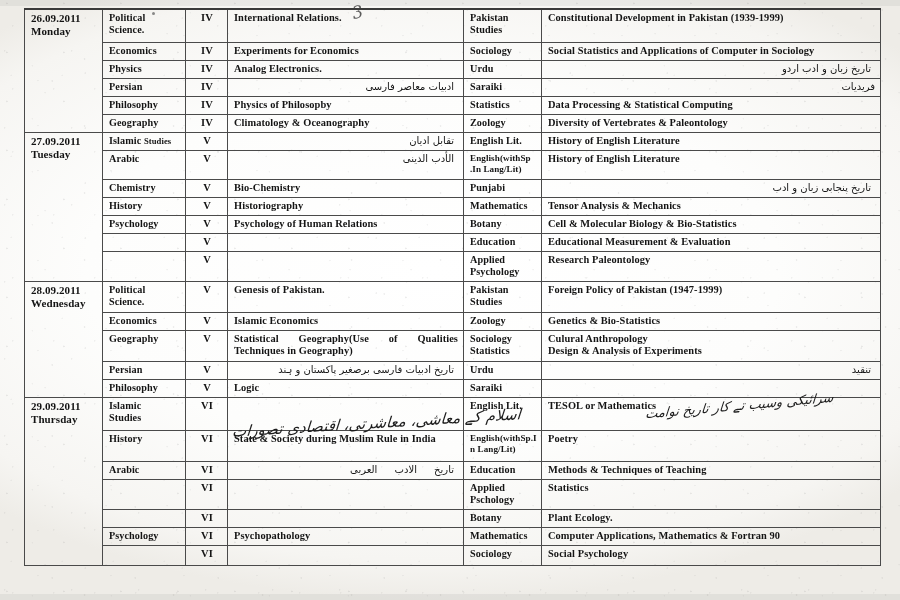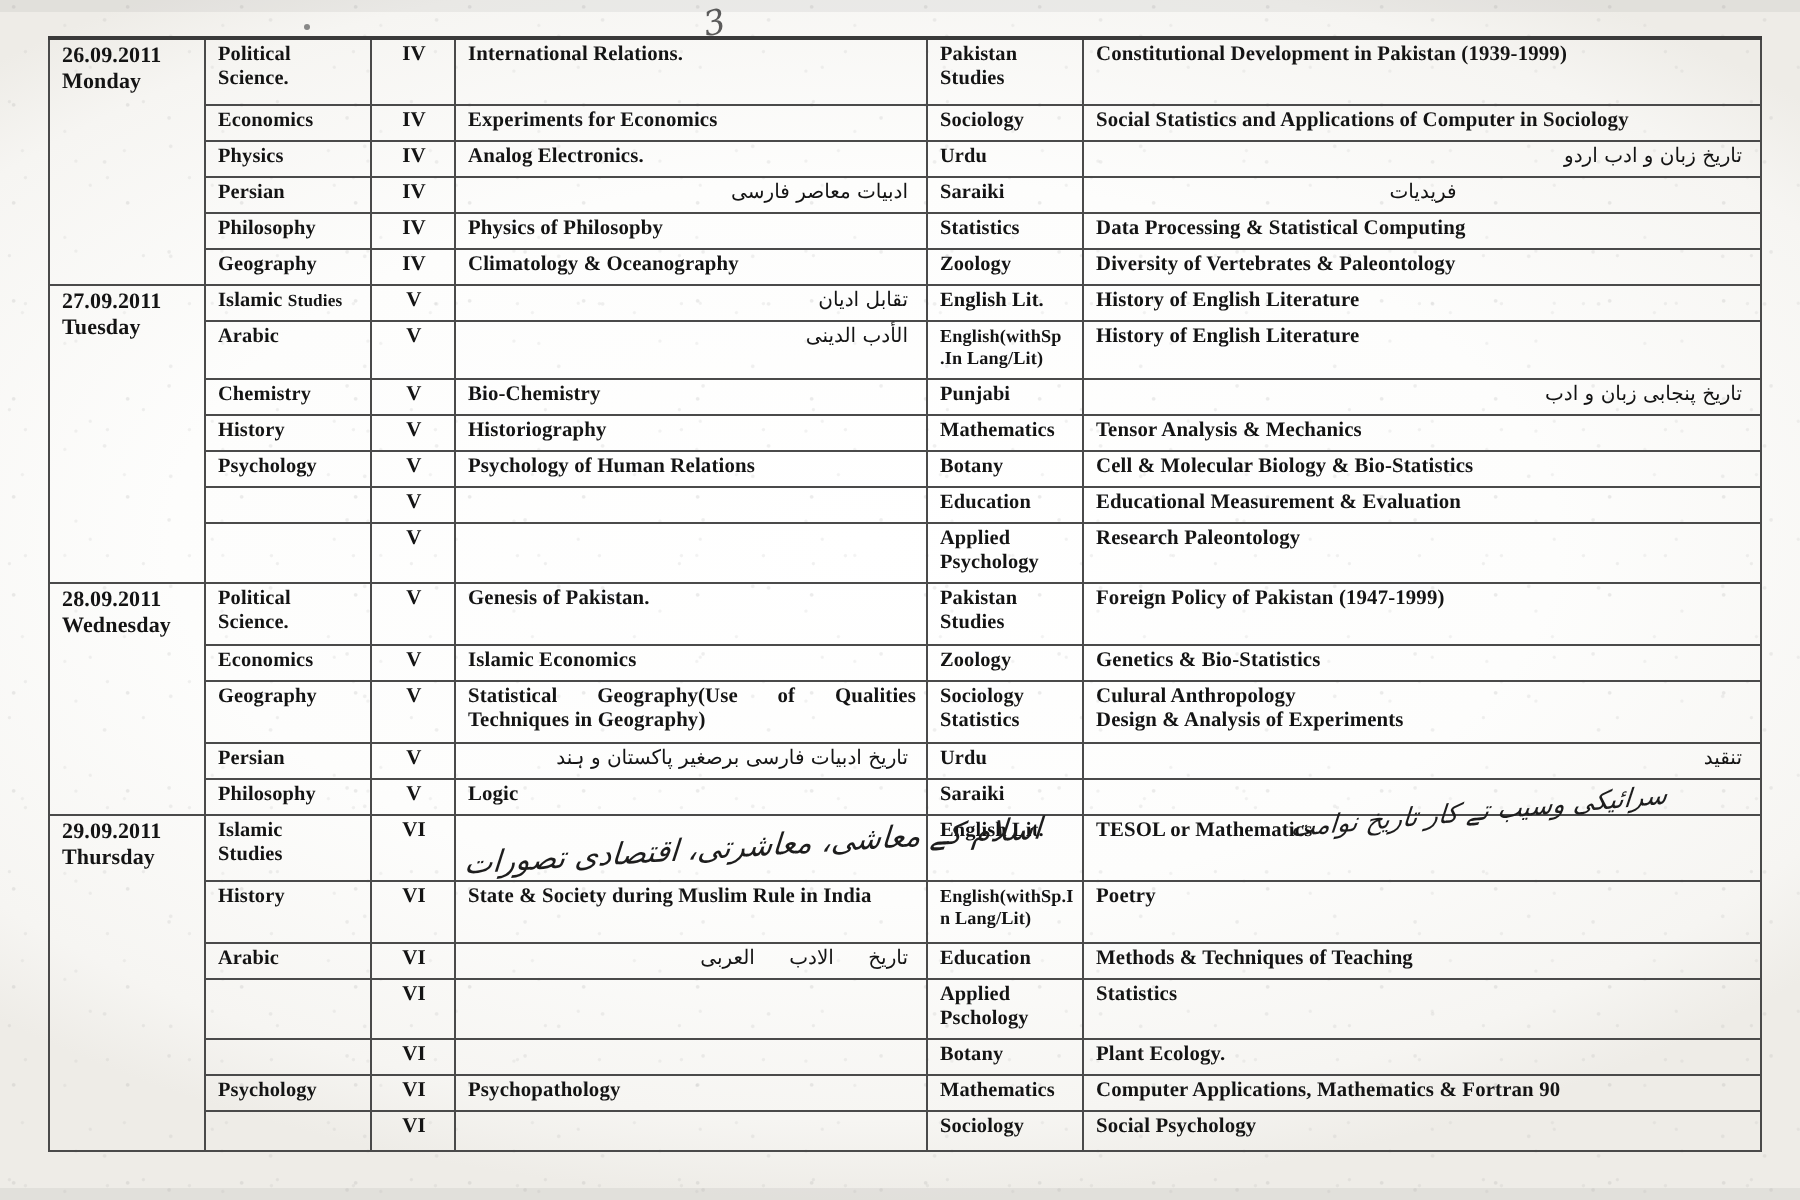--- a/index.html
+++ b/index.html
@@ -63,21 +63,21 @@
     height: 3px;
     border-radius: 50%;
     background: #5a5a5a;
     opacity: .7;
   }
 
   
   #datesheet-table {
     position: absolute;
     left: 24px;
-    top: 18px;
+    top: 8px;
     width: 856px;
     border-collapse: collapse;
     table-layout: fixed;
     font-size: 10.2px;
     color: #141414;
   }
   #datesheet-table td {
     border: 1px solid #4a4a4a;
     padding: 2px 5px 2px 6px;
     vertical-align: top;
@@ -124,21 +124,21 @@
   td .rtl {
     direction: rtl;
     unicode-bidi: isolate;
     font-family: "DejaVu Sans", sans-serif;
     font-size: 10px;
     font-weight: normal;
     display: block;
     text-align: right;
     padding-right: 4px;
   }
-  td .rtl.centered { text-align: center; padding-right: 0; }
+  td .rtl.centered { text-align: right; padding-right: 0; }
   td .rtl.spaced { letter-spacing: 0; word-spacing: 14px; }
 
   
   .handwrite {
     font-family: "DejaVu Sans", sans-serif;
     font-style: italic;
     color: #1d1d1d;
     direction: rtl;
     unicode-bidi: isolate;
     white-space: nowrap;

